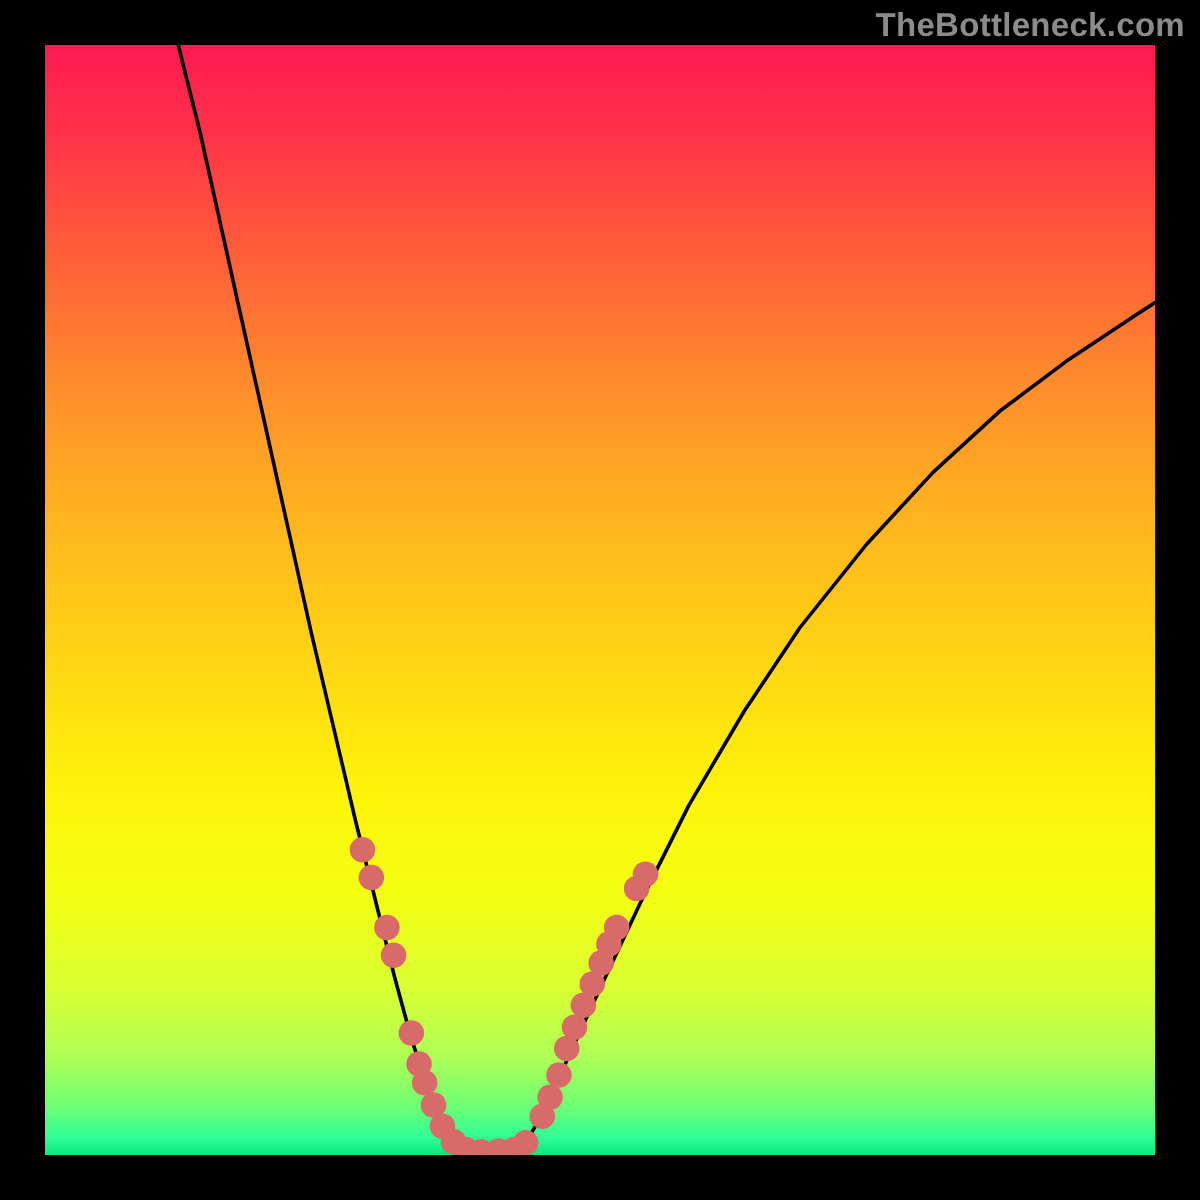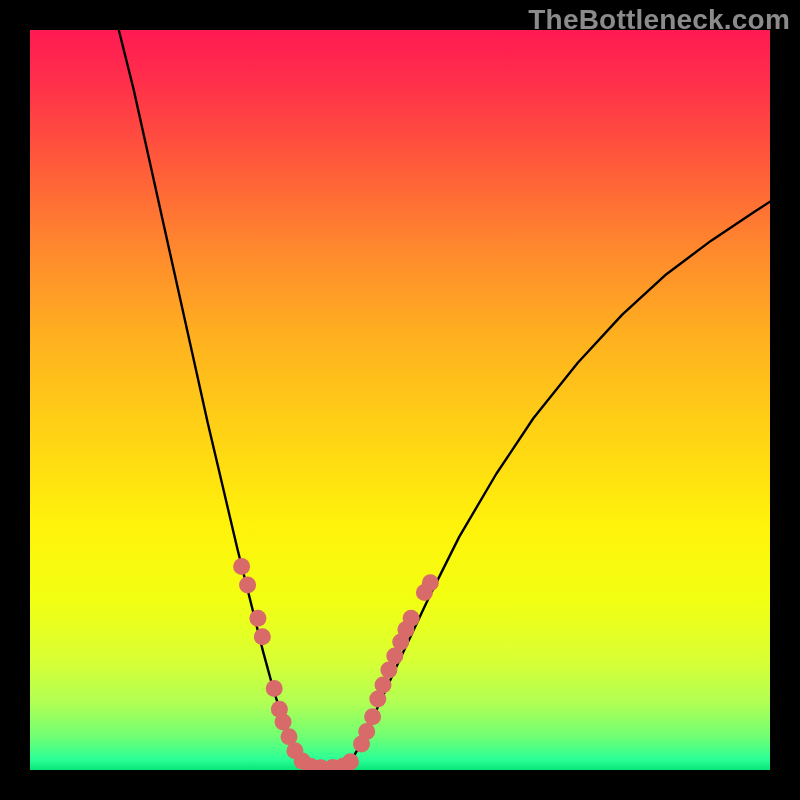--- a/index.html
+++ b/index.html
@@ -23,21 +23,21 @@
     left: 0;
     top: 0;
     width: 740px;
     height: 740px;
   }
   .watermark {
     position: absolute;
     top: 4px;
     right: 10px;
     font-family: Arial, Helvetica, sans-serif;
-    font-size: 28px;
+    font-size: 22px;
     font-weight: 600;
     color: #8b8b8b;
     letter-spacing: 0.2px;
     user-select: none;
   }
   svg { display: block; }
 </style>
 </head>
 <body>
 

